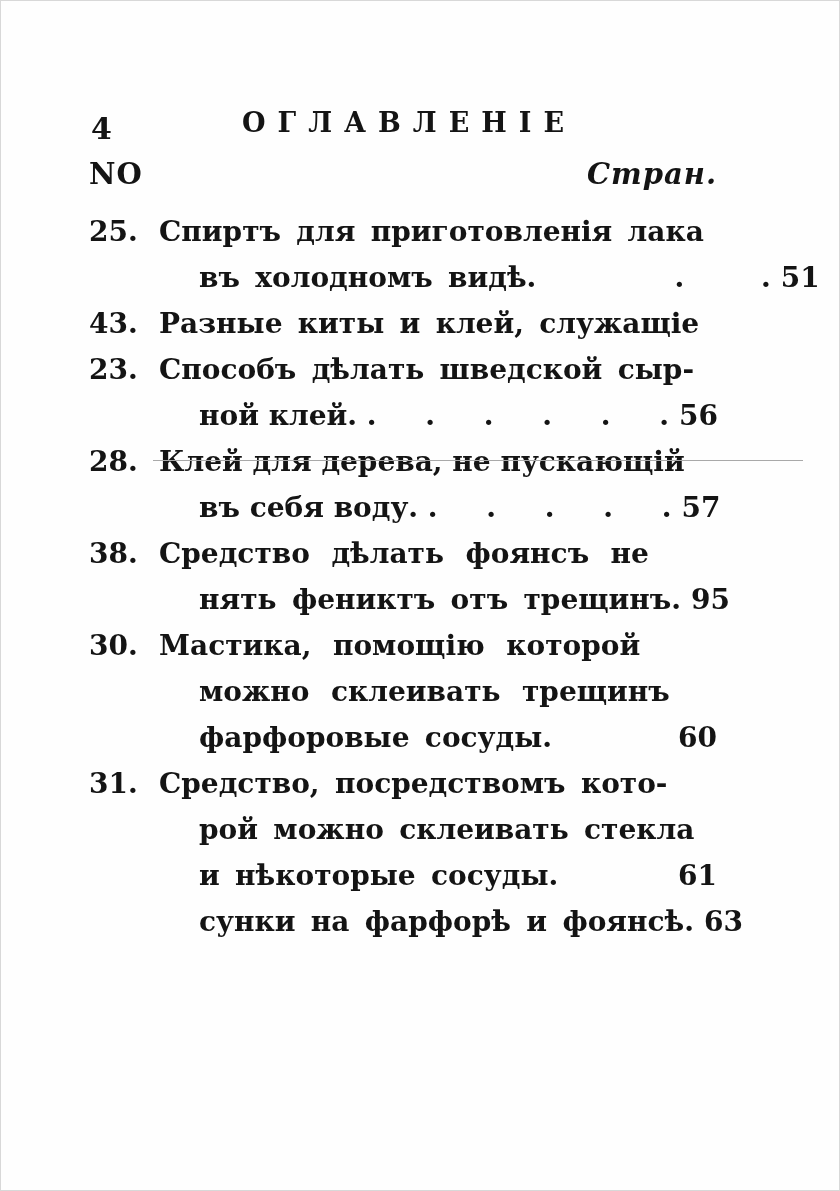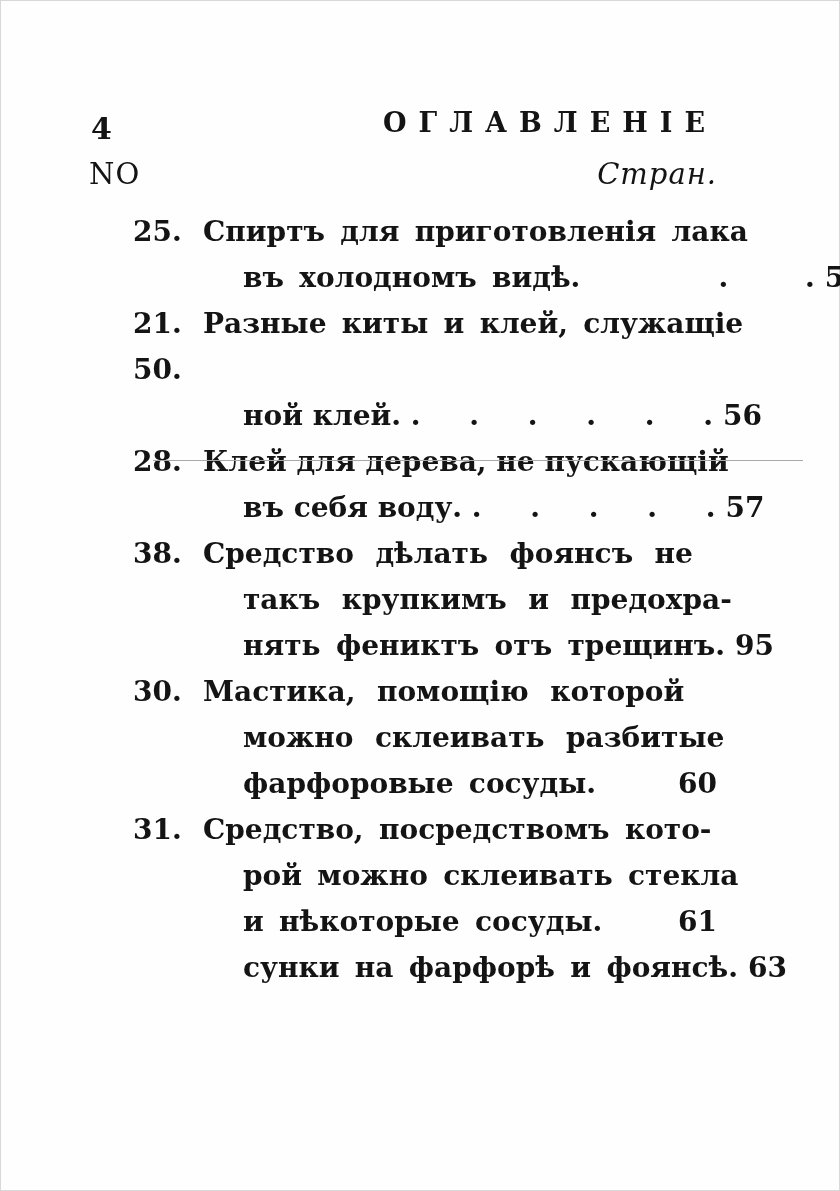--- a/index.html
+++ b/index.html
@@ -28,38 +28,38 @@
     position: relative;
     height: 50px;
     font-weight: 700;
   }
   .folio {
     position: absolute;
     left: 2px; top: 4px;
     font-size: 30px;
   }
   .toc-title {
-    text-align: right;
+    text-align: center;
     font-size: 27px;
     letter-spacing: 12px;
     padding-left: 12px; 
     white-space: nowrap;
   }
   .cols-row {
     display: flex;
     justify-content: space-between;
     align-items: baseline;
     height: 50px;
-    font-weight: 400;
+    font-weight: 700;
     text-align: center;
   }
   .col-no { font-size: 29px; letter-spacing: 1px; }
   .col-page { font-size: 29px; font-style: italic; letter-spacing: 1px; }
   .entries { margin-top: 2px; }
-  .entry { font-weight: 700; font-size: 28px; margin-left: 44px; }
+  .entry { font-weight: 700; font-size: 28px; }
   .line {
     display: flex;
     align-items: baseline;
     line-height: 46px;
     height: 46px;
   }
   .num {
     width: 70px;
     flex: 0 0 70px;
     white-space: pre;
@@ -106,28 +106,29 @@
           <span class="txt midwide">Спиртъ для приготовленія лака</span>
         </div>
         <div class="line cont">
           <span class="txt midwide">въ холодномъ видѣ.         .     .</span>
           <span class="pg">51</span>
         </div>
       </div>
 
       <div class="entry">
         <div class="line">
-          <span class="num">21.</span>
+          <span class="num">43.</span>
           <span class="txt midwide">Разные киты и клей, служащіе</span>
         </div>
       </div>
 
       <div class="entry">
         <div class="line">
-          <span class="num">50.</span>
+          <span class="num">23.</span>
+          <span class="txt midwide">Способъ дѣлать шведской сыр-</span>
         </div>
         <div class="line cont">
           <span class="txt">ной клей. .     .     .     .     .     .</span>
           <span class="pg">56</span>
         </div>
       </div>
 
       <div class="entry">
         <div class="line">
           <span class="num">28.</span>
@@ -138,35 +139,32 @@
           <span class="pg">57</span>
         </div>
       </div>
 
       <div class="entry">
         <div class="line">
           <span class="num">38.</span>
           <span class="txt wide">Средство дѣлать фоянсъ не</span>
         </div>
         <div class="line cont">
-          <span class="txt wide">такъ крупкимъ и предохра-</span>
-        </div>
-        <div class="line cont">
           <span class="txt midwide">нять фениктъ отъ трещинъ.</span>
           <span class="pg">95</span>
         </div>
       </div>
 
       <div class="entry">
         <div class="line">
           <span class="num">30.</span>
           <span class="txt wide">Мастика, помощію которой</span>
         </div>
         <div class="line cont">
-          <span class="txt wide">можно склеивать разбитые</span>
+          <span class="txt wide">можно склеивать трещинъ</span>
         </div>
         <div class="line cont">
           <span class="txt midwide">фарфоровые сосуды.</span>
           <span class="pg">60</span>
         </div>
       </div>
 
       <div class="entry">
         <div class="line">
           <span class="num">31.</span>

